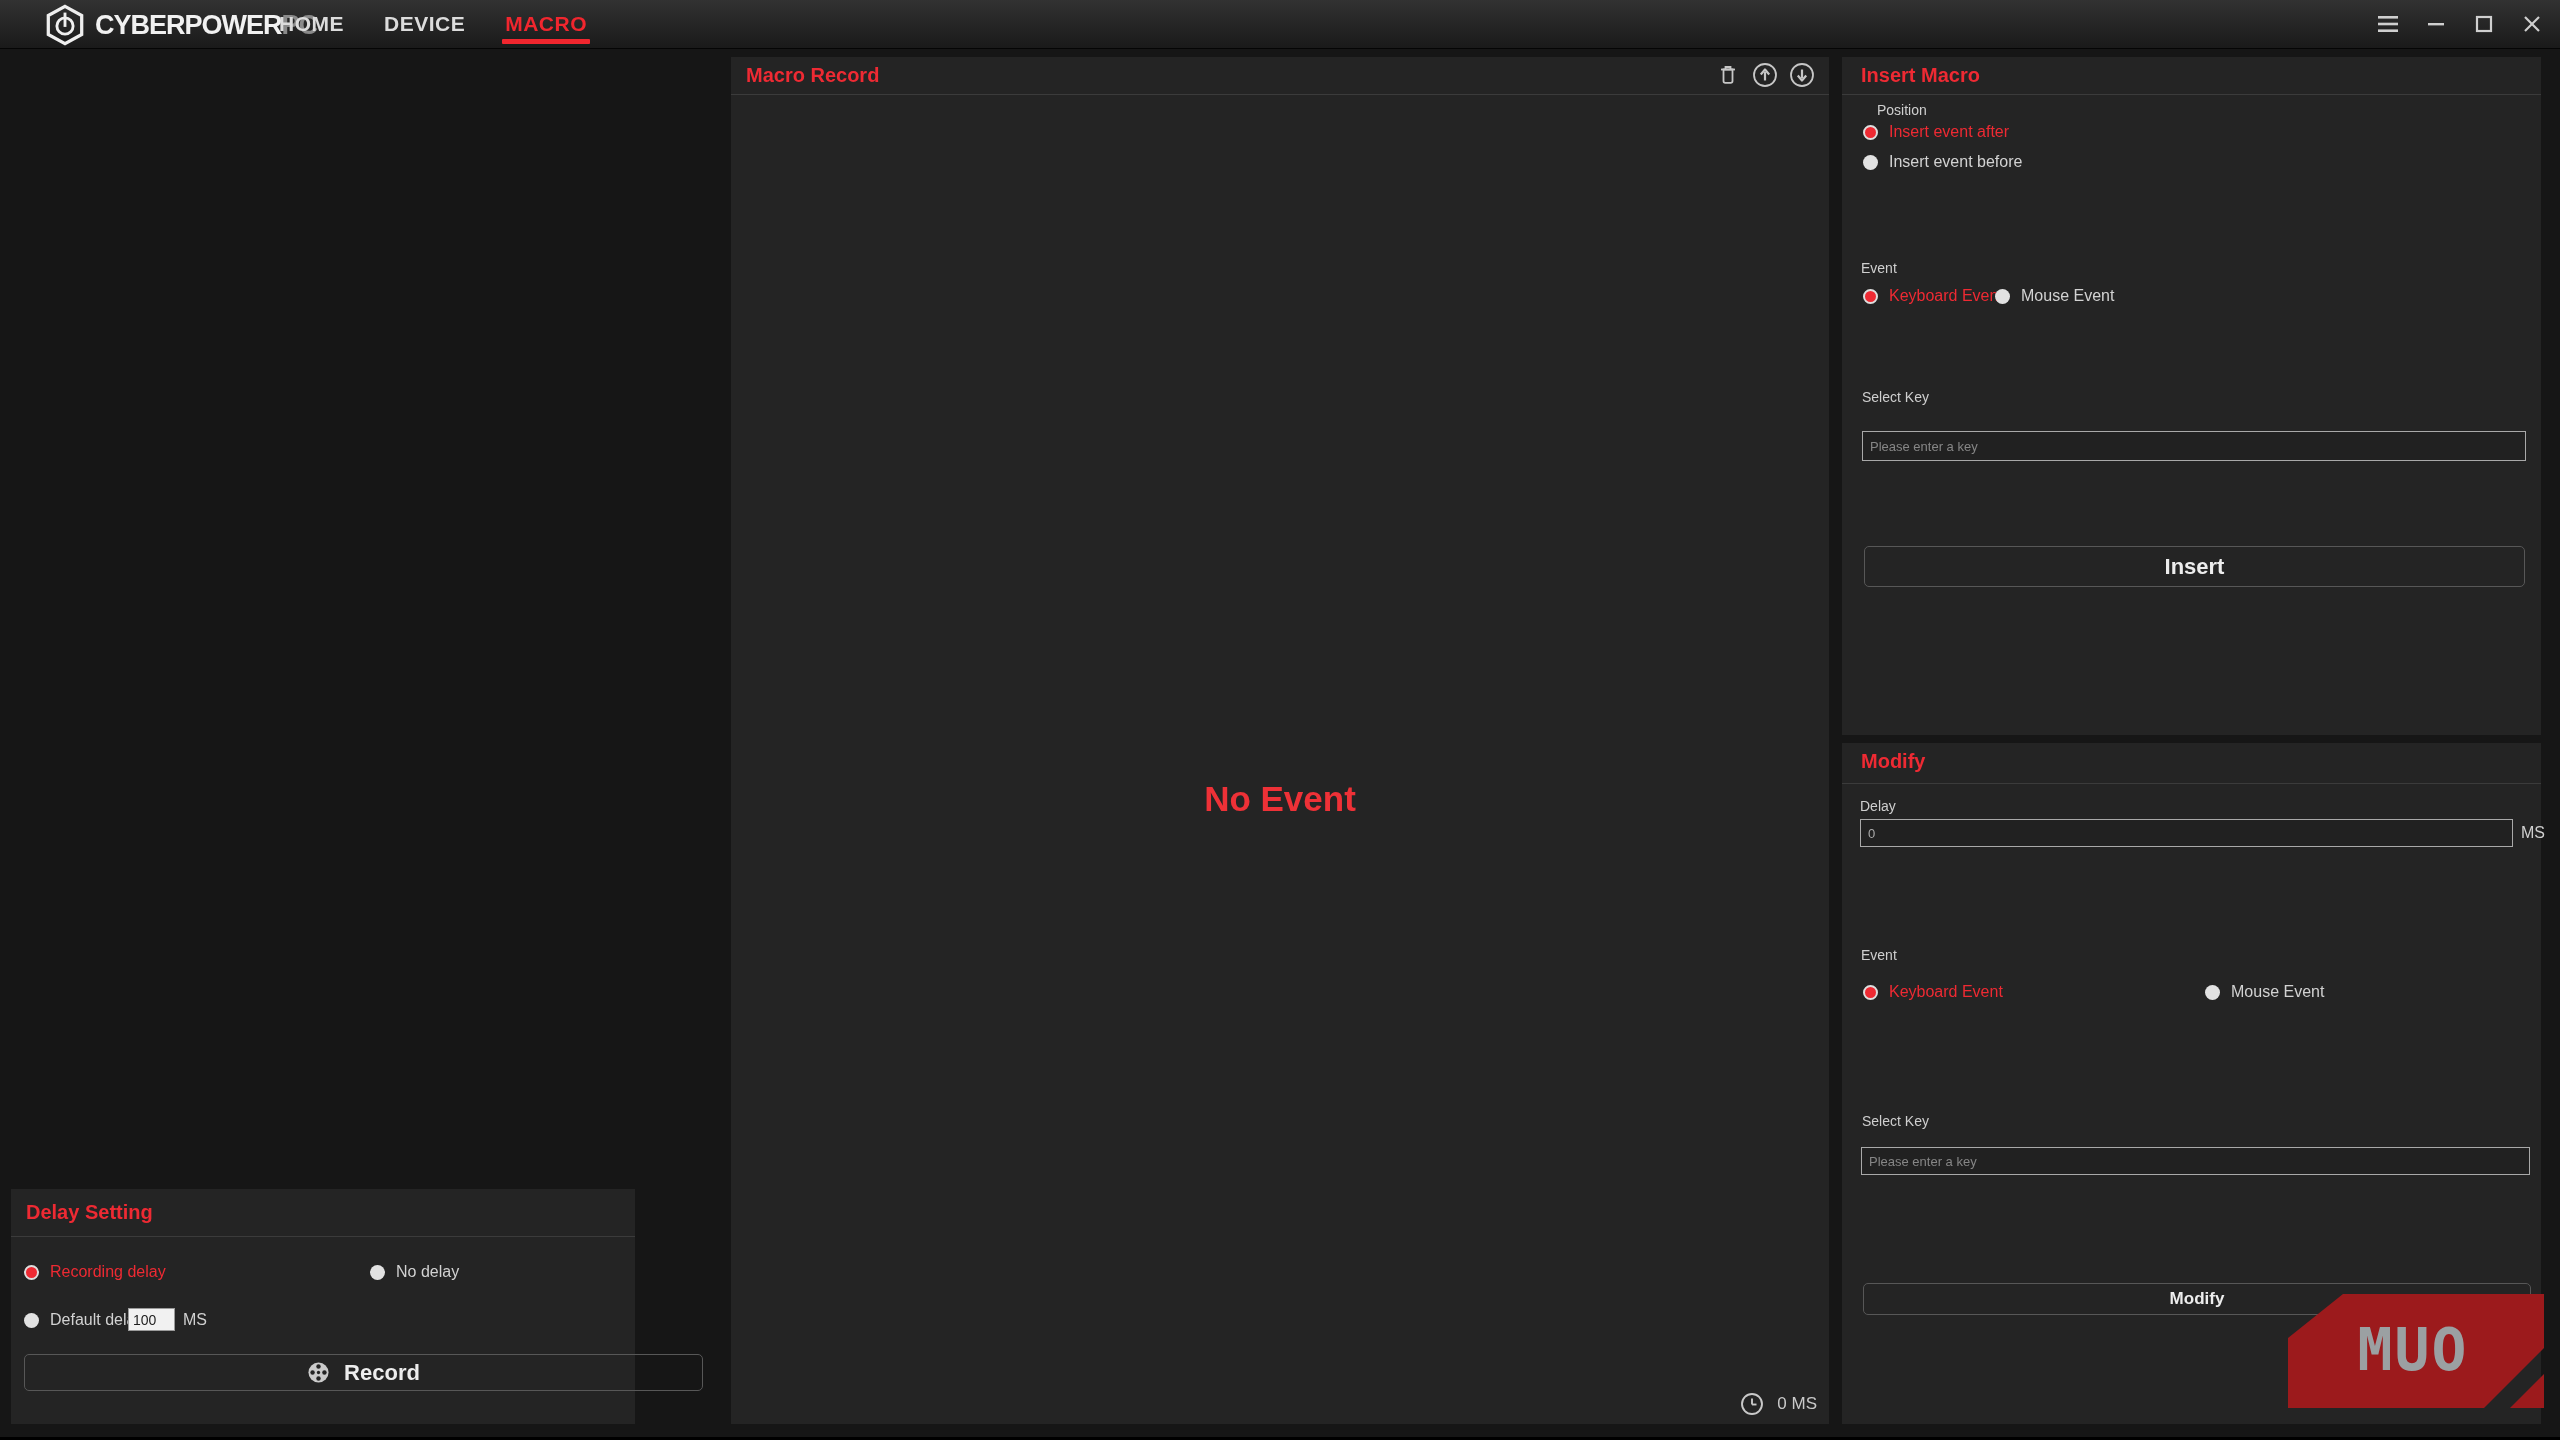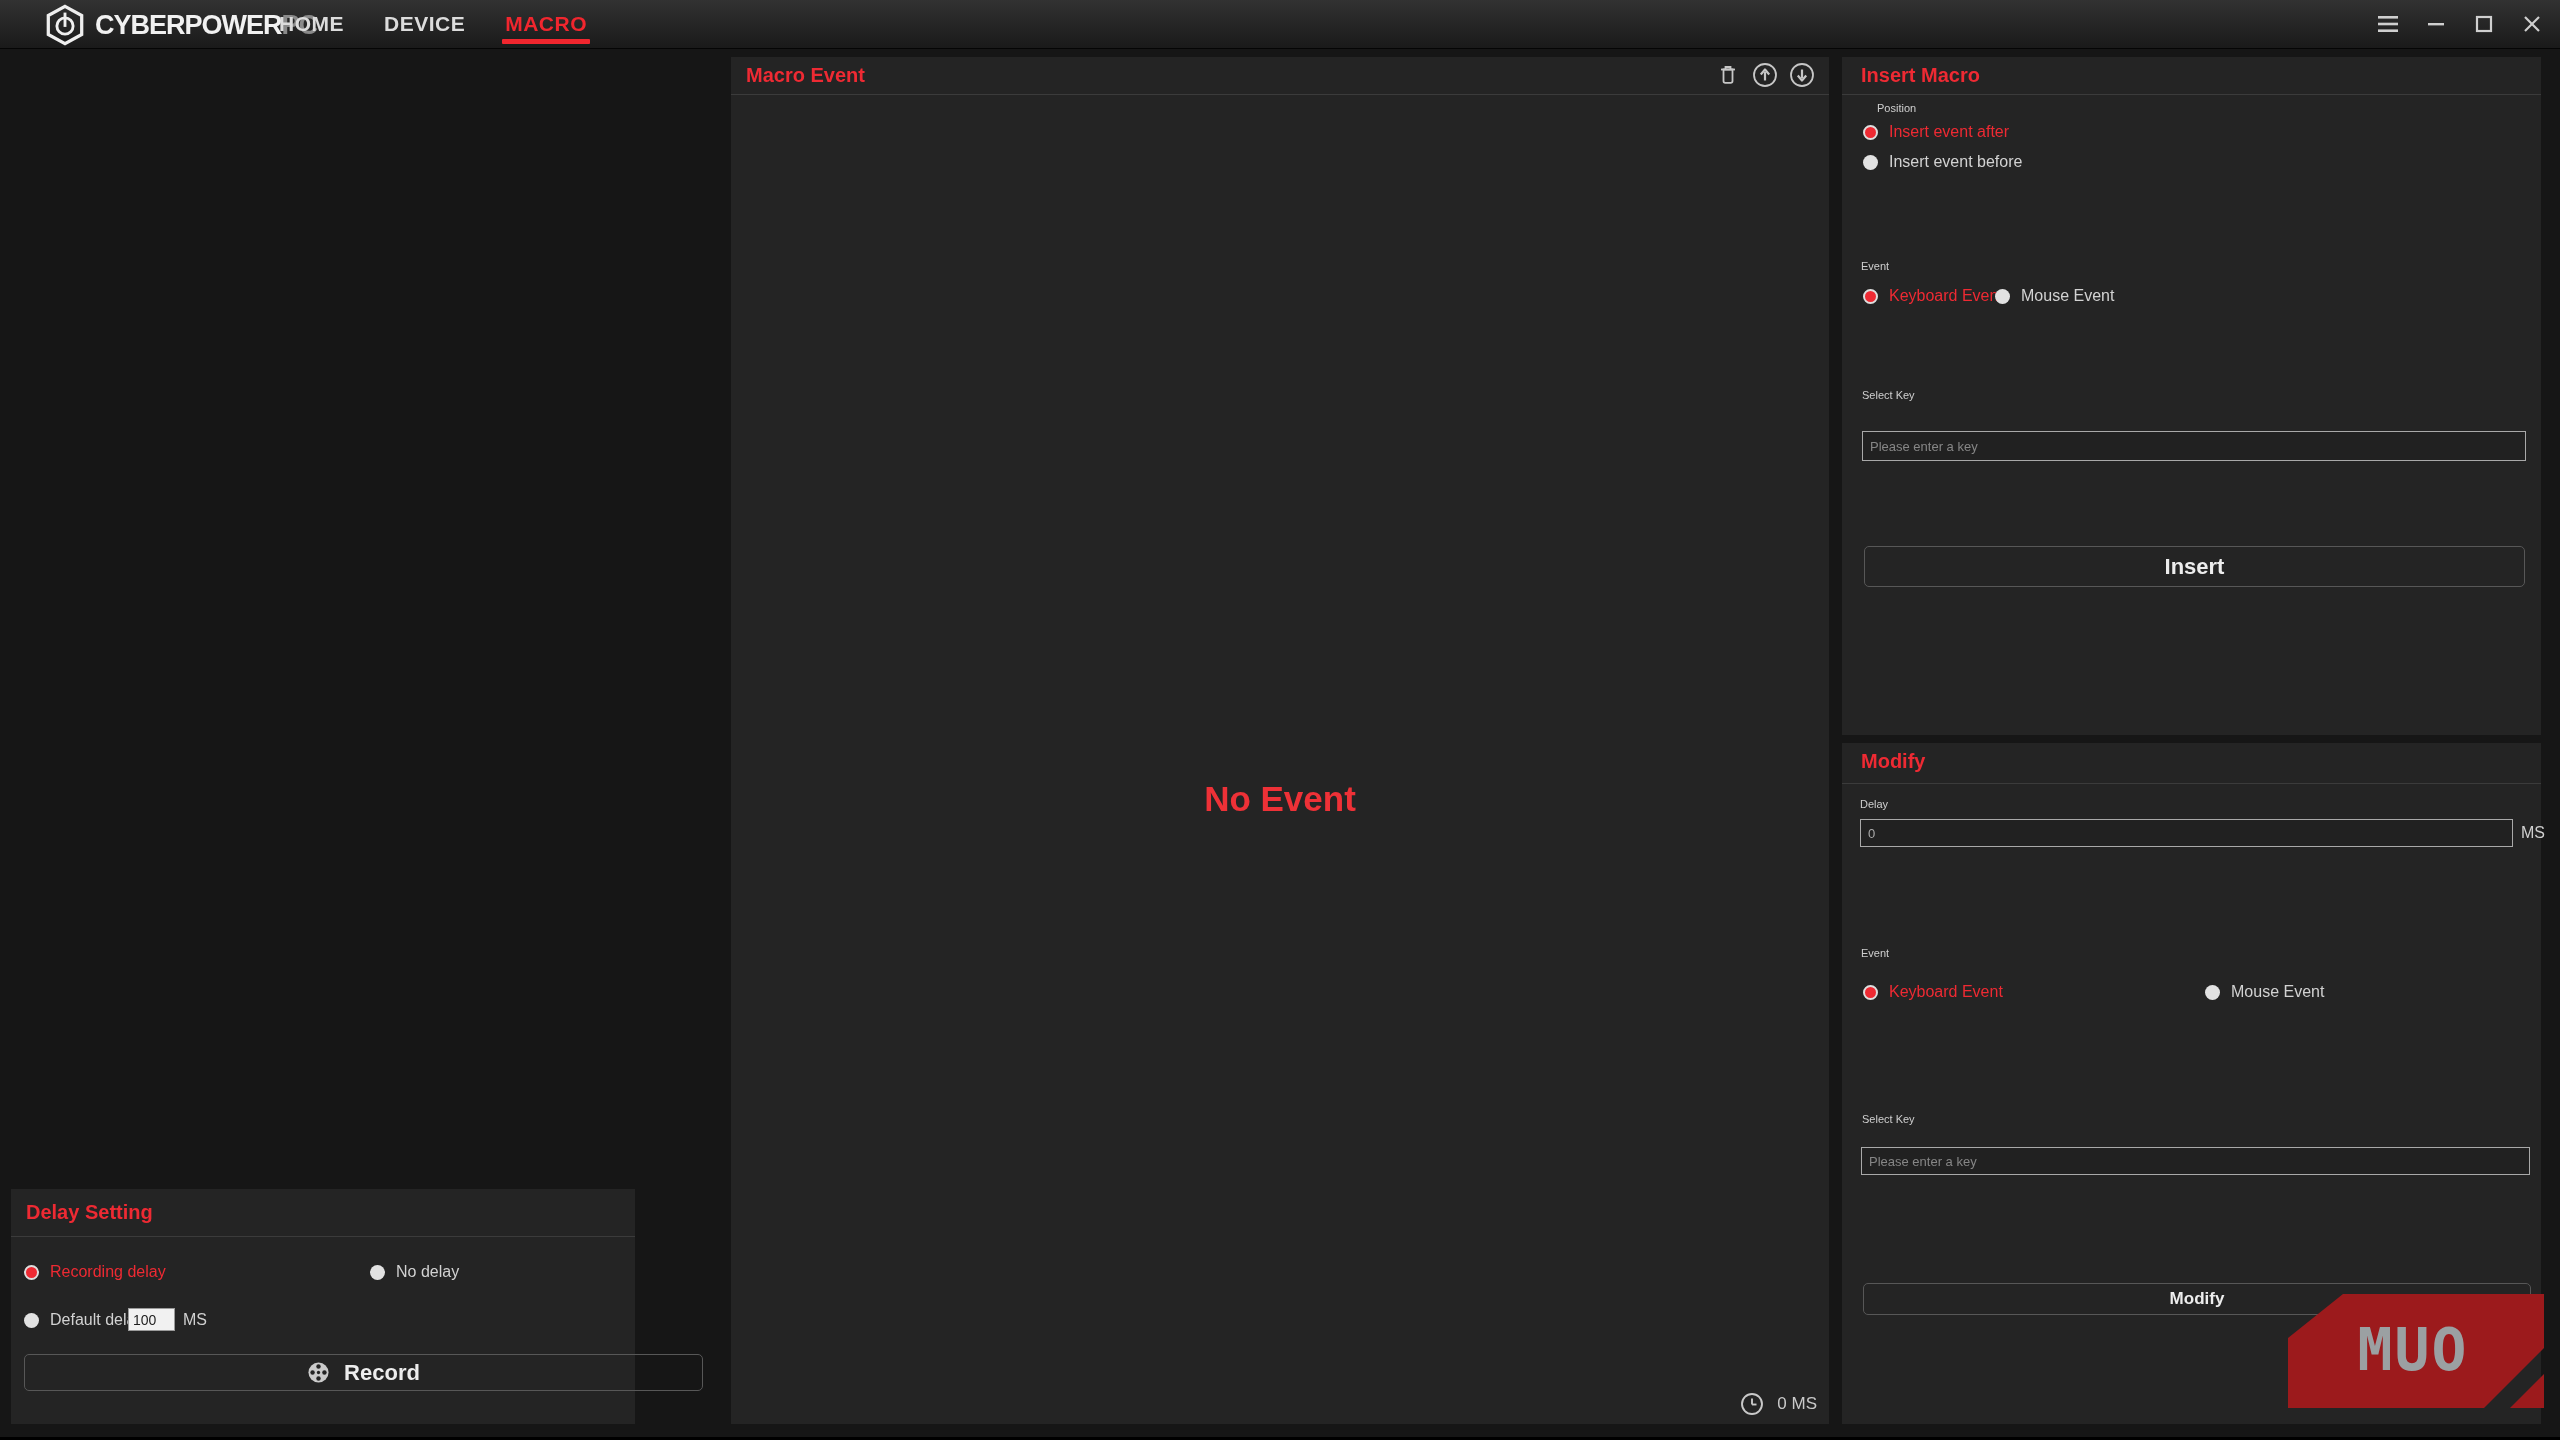--- a/index.html
+++ b/index.html
@@ -36,21 +36,21 @@
   #panel-insert .panel-title,#panel-modify .panel-title{left:19px;}
   .header-icons{position:absolute;top:5px;display:flex;gap:11px;align-items:center;}
   .hicon{width:26px;height:26px;cursor:pointer;}
 
   
   .radio{position:absolute;display:flex;align-items:center;gap:11px;cursor:pointer;white-space:nowrap;}
   .dot{width:15px;height:15px;border-radius:50%;background:#e2e2e2;box-sizing:border-box;flex:0 0 auto;}
   .dot.on{background:#ee2a33;border:2px solid #dedede;}
   .radio-label{font-size:16px;color:#d2d2d2;}
   .radio-label.on{color:#ee2a33;}
-  .field-label{position:absolute;font-size:11px;color:#cfcfcf;}
+  .field-label{position:absolute;font-size:14px;color:#cfcfcf;}
   .tinput{position:absolute;background:#212121;border:1px solid #a9a9a9;color:#a9a9a9;
           font-size:13px;padding:0 7px;font-family:inherit;box-sizing:border-box;outline:none;}
   .tinput::placeholder{color:#868686;}
   .linput{position:absolute;background:#f1f1f1;border:1px solid #9a9a9a;color:#1d1d1d;
           font-size:14px;padding:0 4px;font-family:inherit;box-sizing:border-box;outline:none;}
   .btn{position:absolute;border:1px solid #575757;border-radius:5px;background:transparent;
        color:#ededed;font-weight:700;font-size:22px;display:flex;align-items:center;
        justify-content:center;gap:14px;cursor:pointer;font-family:inherit;box-sizing:border-box;}
   .no-event{position:absolute;left:0;right:0;top:722px;text-align:center;
             font-size:35px;font-weight:700;color:#ee3137;}
@@ -141,21 +141,21 @@
           <circle cx="5.8" cy="12" r="2.3" fill="#242424"></circle>
           <circle cx="12" cy="12" r="1.7" fill="#242424"></circle>
         </svg>
       </span>
       <span>Record</span>
     </div>
   </div>
 
   <div class="panel" id="panel-event">
     <div class="panel-header">
-      <div class="panel-title">Macro Event</div>
+      <div class="panel-title">Macro Record</div>
       <div class="header-icons" style="right:14px;">
         <span class="hicon">
           <svg width="26" height="26" viewBox="0 0 26 26">
             <path d="M10.5 7.5V5h5v2.5" fill="none" stroke="#c7c7c7" stroke-width="1.8"></path>
             <line x1="6" y1="7.5" x2="20" y2="7.5" stroke="#c7c7c7" stroke-width="1.8"></line>
             <path d="M8.5 7.5h9V19a1.8 1.8 0 0 1-1.8 1.8H10.3A1.8 1.8 0 0 1 8.5 19Z" fill="none" stroke="#c7c7c7" stroke-width="1.8"></path>
           </svg>
         </span>
         <span class="hicon">
           <svg width="26" height="26" viewBox="0 0 26 26">

